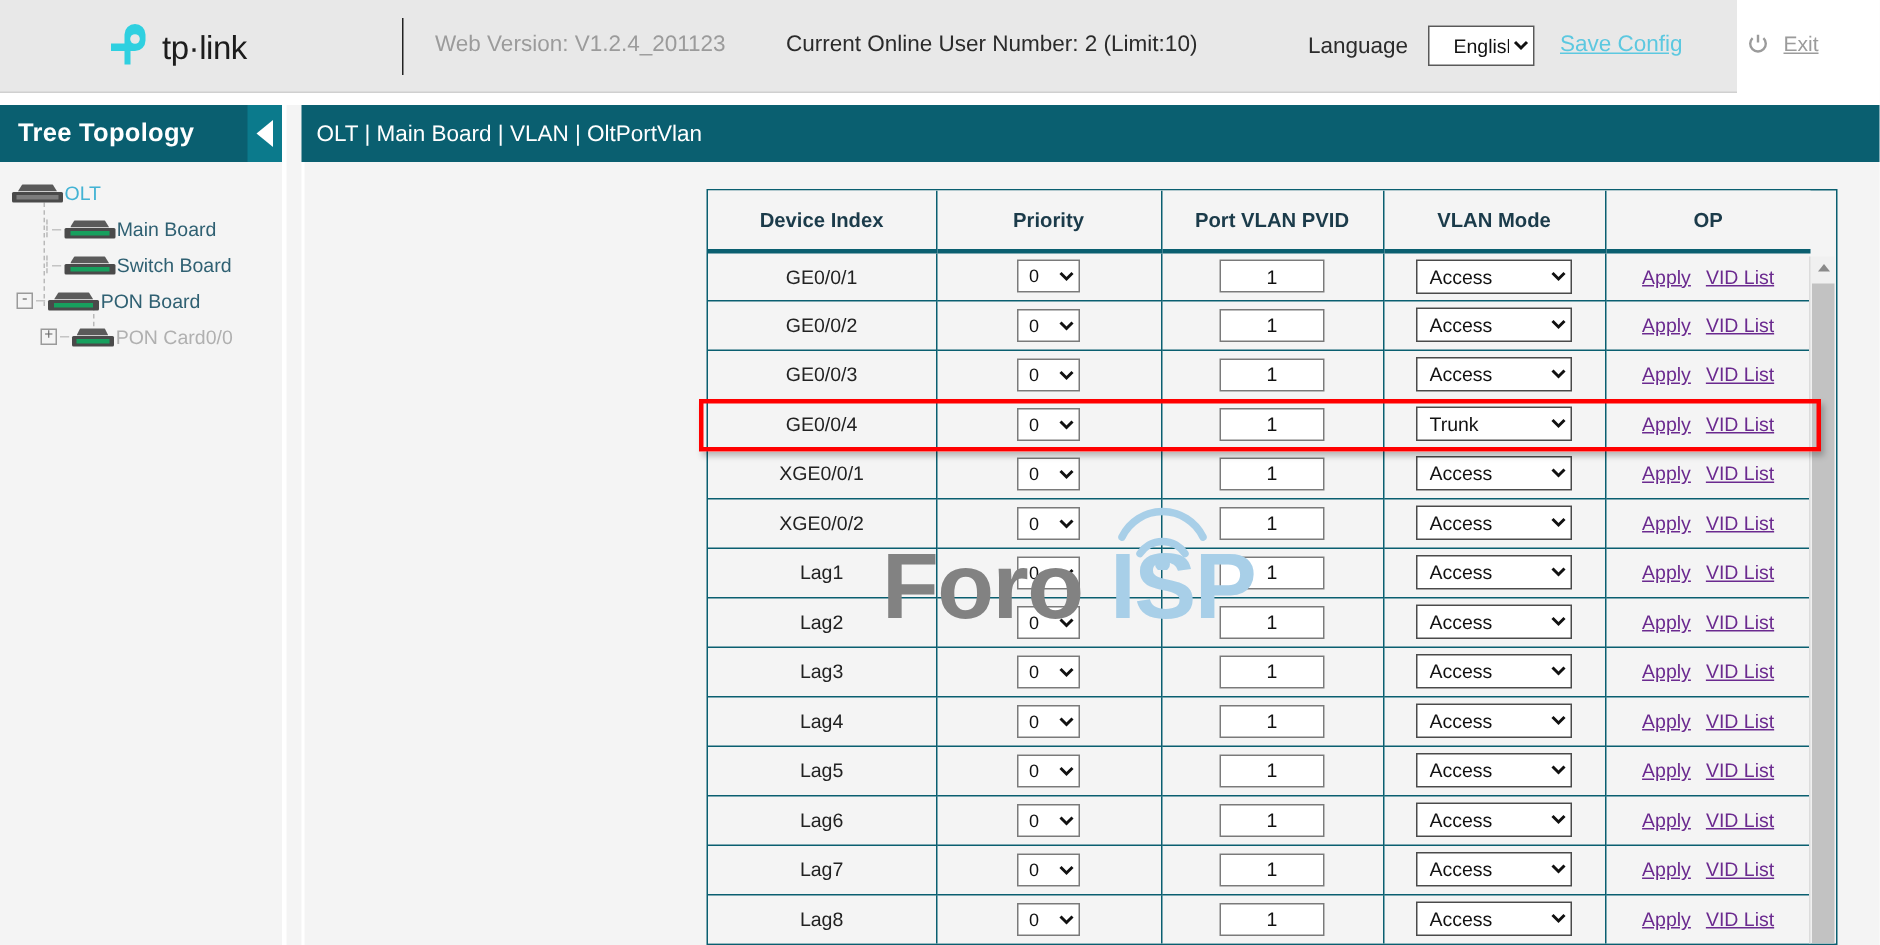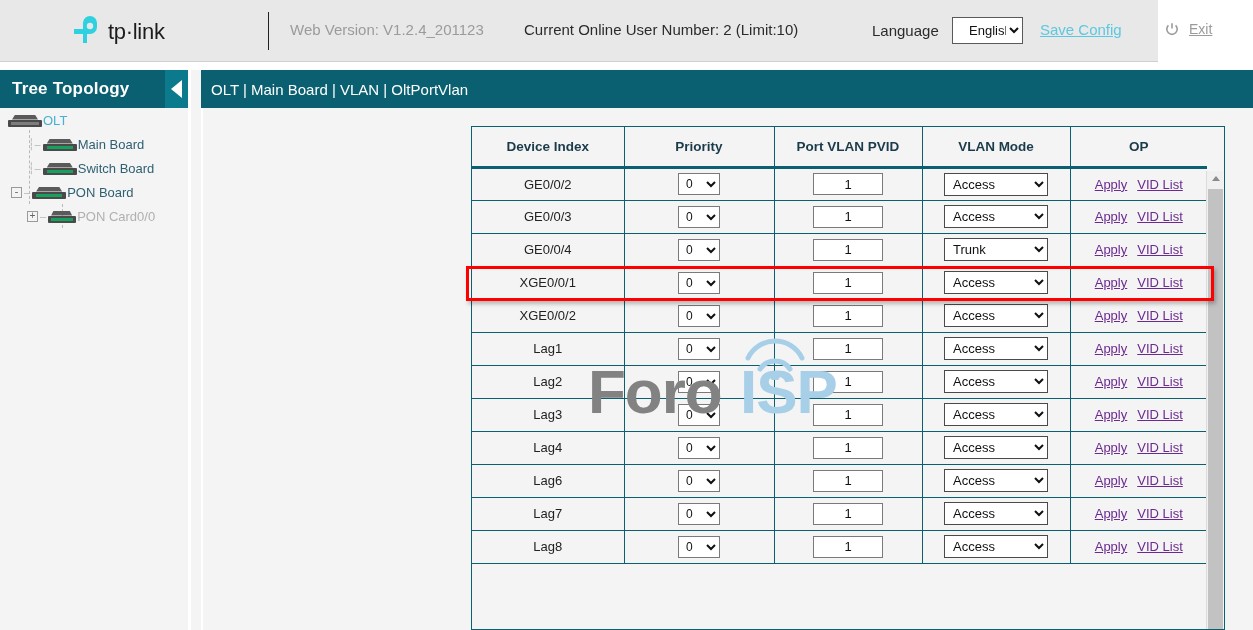--- a/index.html
+++ b/index.html
@@ -95,20 +95,21 @@
   #collapse-arrow {
     width: 0; height: 0;
     border-top: 9px solid transparent;
     border-bottom: 9px solid transparent;
     border-right: 11px solid #ffffff;
   }
   #tree-body {
     position: absolute; left: 0; top: 38px;
     width: 188px; height: 522px;
     background: #f4f4f4;
+    padding-top: 8px;
   }
   .tree-row {
     position: relative; height: 24px;
     display: flex; align-items: center;
     font-size: 13px;
   }
   .tree-toggle {
     width: 11px; height: 11px; border: 1px solid #9a9a9a;
     background: #f4f4f4; color: #666; font-size: 10px;
     line-height: 9px; text-align: center;
@@ -490,20 +491,32 @@
       <tr>
         <th class="col-dev">Device Index</th>
         <th class="col-pri">Priority</th>
         <th class="col-pvid">Port VLAN PVID</th>
         <th class="col-mode">VLAN Mode</th>
         <th class="col-op">OP</th>
       </tr>
     </thead>
     <tbody id="vlan-tbody">
         <tr>
+          <td class="col-dev">GE0/0/1</td>
+          <td class="col-pri"><select class="pri-sel"><option>0</option></select></td>
+          <td class="col-pvid"><input class="pvid-in" type="text" value="1" style=""></td>
+          <td class="col-mode"><select class="mode-sel"><option>Access</option></select></td>
+          <td class="col-op">
+            <div class="op-cell">
+              <span class="op-link">Apply</span>
+              <span class="op-link">VID List</span>
+            </div>
+          </td>
+        </tr>
+        <tr>
           <td class="col-dev">GE0/0/2</td>
           <td class="col-pri"><select class="pri-sel"><option>0</option></select></td>
           <td class="col-pvid"><input class="pvid-in" type="text" value="1" style=""></td>
           <td class="col-mode"><select class="mode-sel"><option>Access</option></select></td>
           <td class="col-op">
             <div class="op-cell">
               <span class="op-link">Apply</span>
               <span class="op-link">VID List</span>
             </div>
           </td>
@@ -587,20 +600,32 @@
           <td class="col-mode"><select class="mode-sel"><option>Access</option></select></td>
           <td class="col-op">
             <div class="op-cell">
               <span class="op-link">Apply</span>
               <span class="op-link">VID List</span>
             </div>
           </td>
         </tr>
         <tr>
           <td class="col-dev">Lag4</td>
+          <td class="col-pri"><select class="pri-sel"><option>0</option></select></td>
+          <td class="col-pvid"><input class="pvid-in" type="text" value="1" style=""></td>
+          <td class="col-mode"><select class="mode-sel"><option>Access</option></select></td>
+          <td class="col-op">
+            <div class="op-cell">
+              <span class="op-link">Apply</span>
+              <span class="op-link">VID List</span>
+            </div>
+          </td>
+        </tr>
+        <tr>
+          <td class="col-dev">Lag5</td>
           <td class="col-pri"><select class="pri-sel"><option>0</option></select></td>
           <td class="col-pvid"><input class="pvid-in" type="text" value="1" style=""></td>
           <td class="col-mode"><select class="mode-sel"><option>Access</option></select></td>
           <td class="col-op">
             <div class="op-cell">
               <span class="op-link">Apply</span>
               <span class="op-link">VID List</span>
             </div>
           </td>
         </tr>

